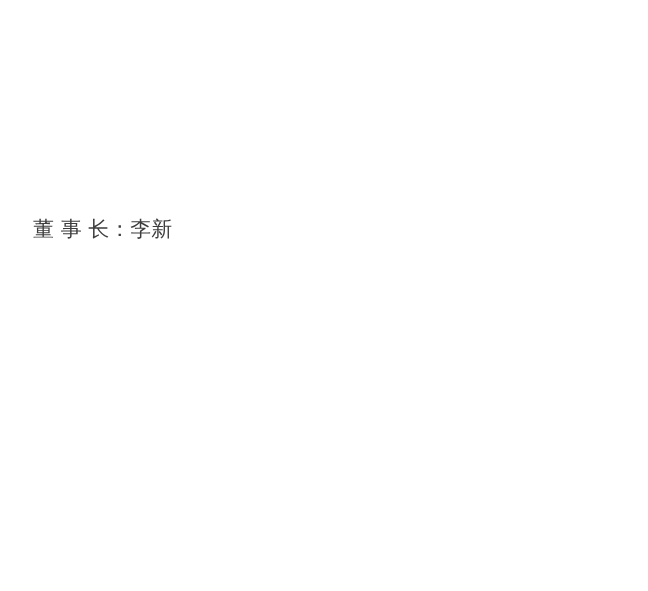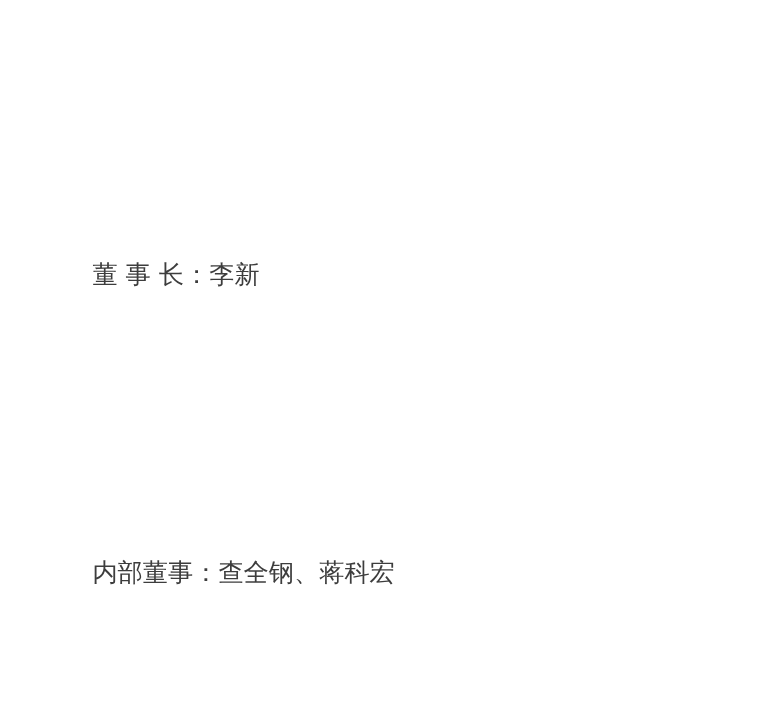--- a/index.html
+++ b/index.html
@@ -20,35 +20,33 @@
     top: 12px;
     left: 33px;
     right: 10px;
     color: var(--text-color, #3d3d3d);
     font-size: 21px;
     line-height: 62px;
     white-space: pre;
   }
   .line {
     height: 62px;
-    margin-left: 44px;
   }
   .line span {
     white-space: pre;
   }
 </style>
 </head>
 <body>
 
 <div class="page">
   <div class="doc">
 
     <div class="line"><span>董 事 长：李新</span></div>
 
-    <div class="line"><span>内部董事：查全钢、蒋科宏</span></div>
 
     
 
     
 
     
 
     
 
     

